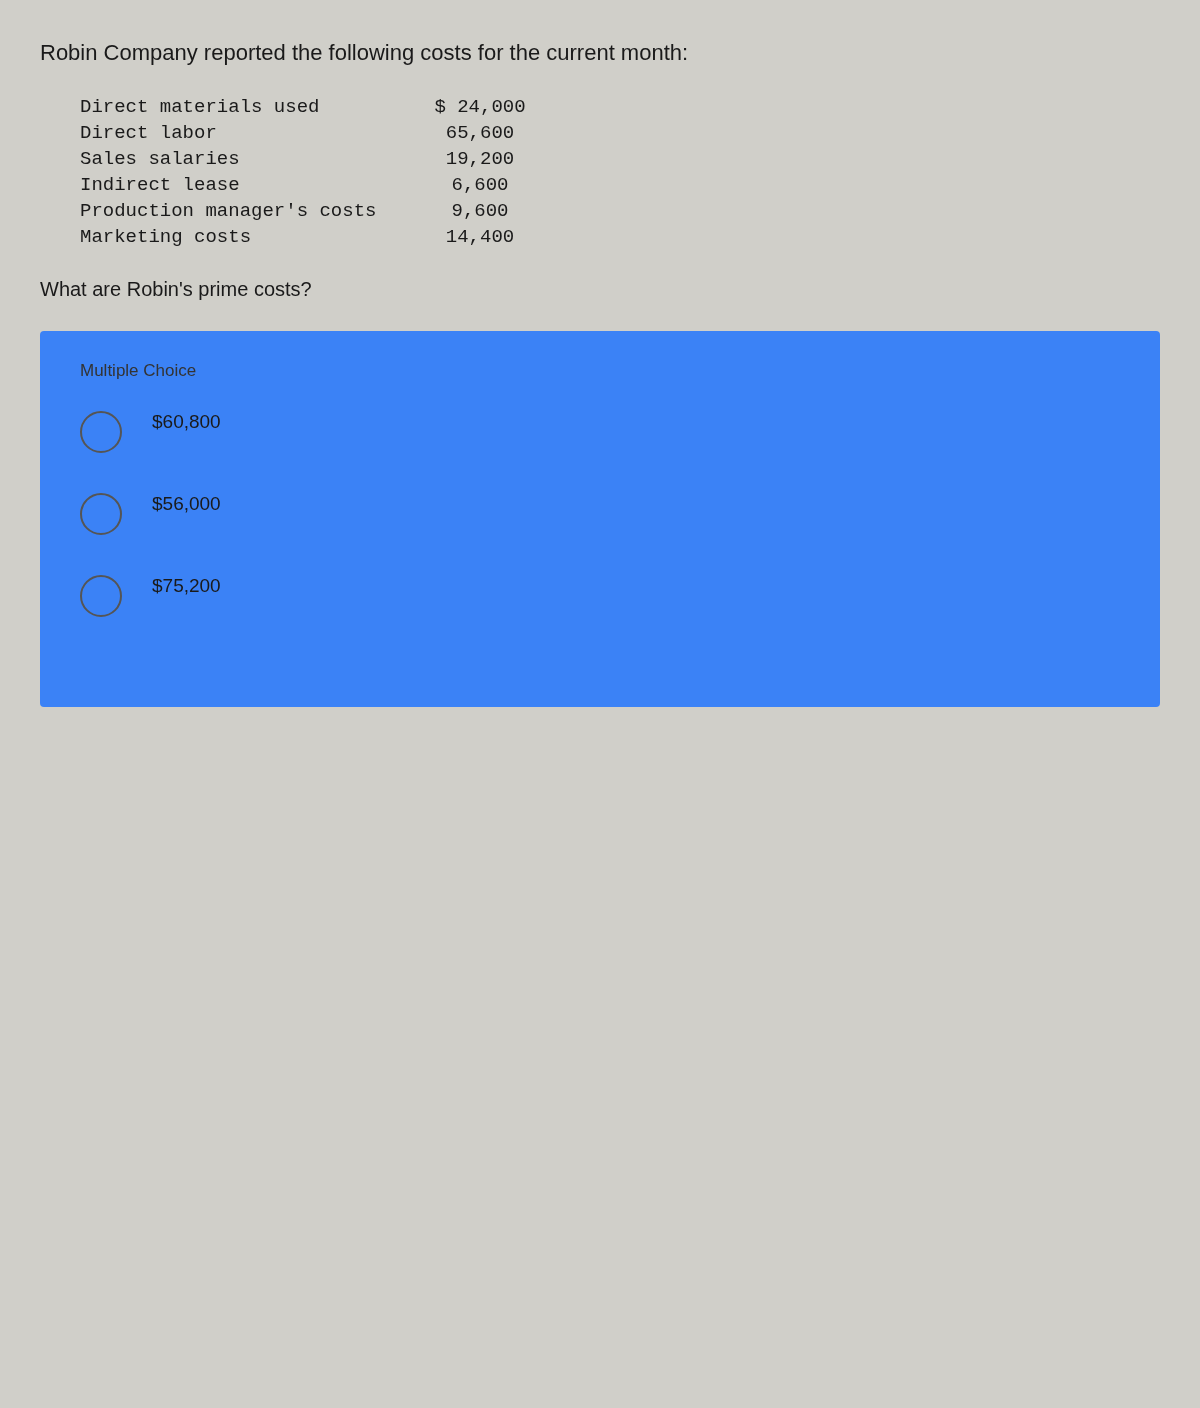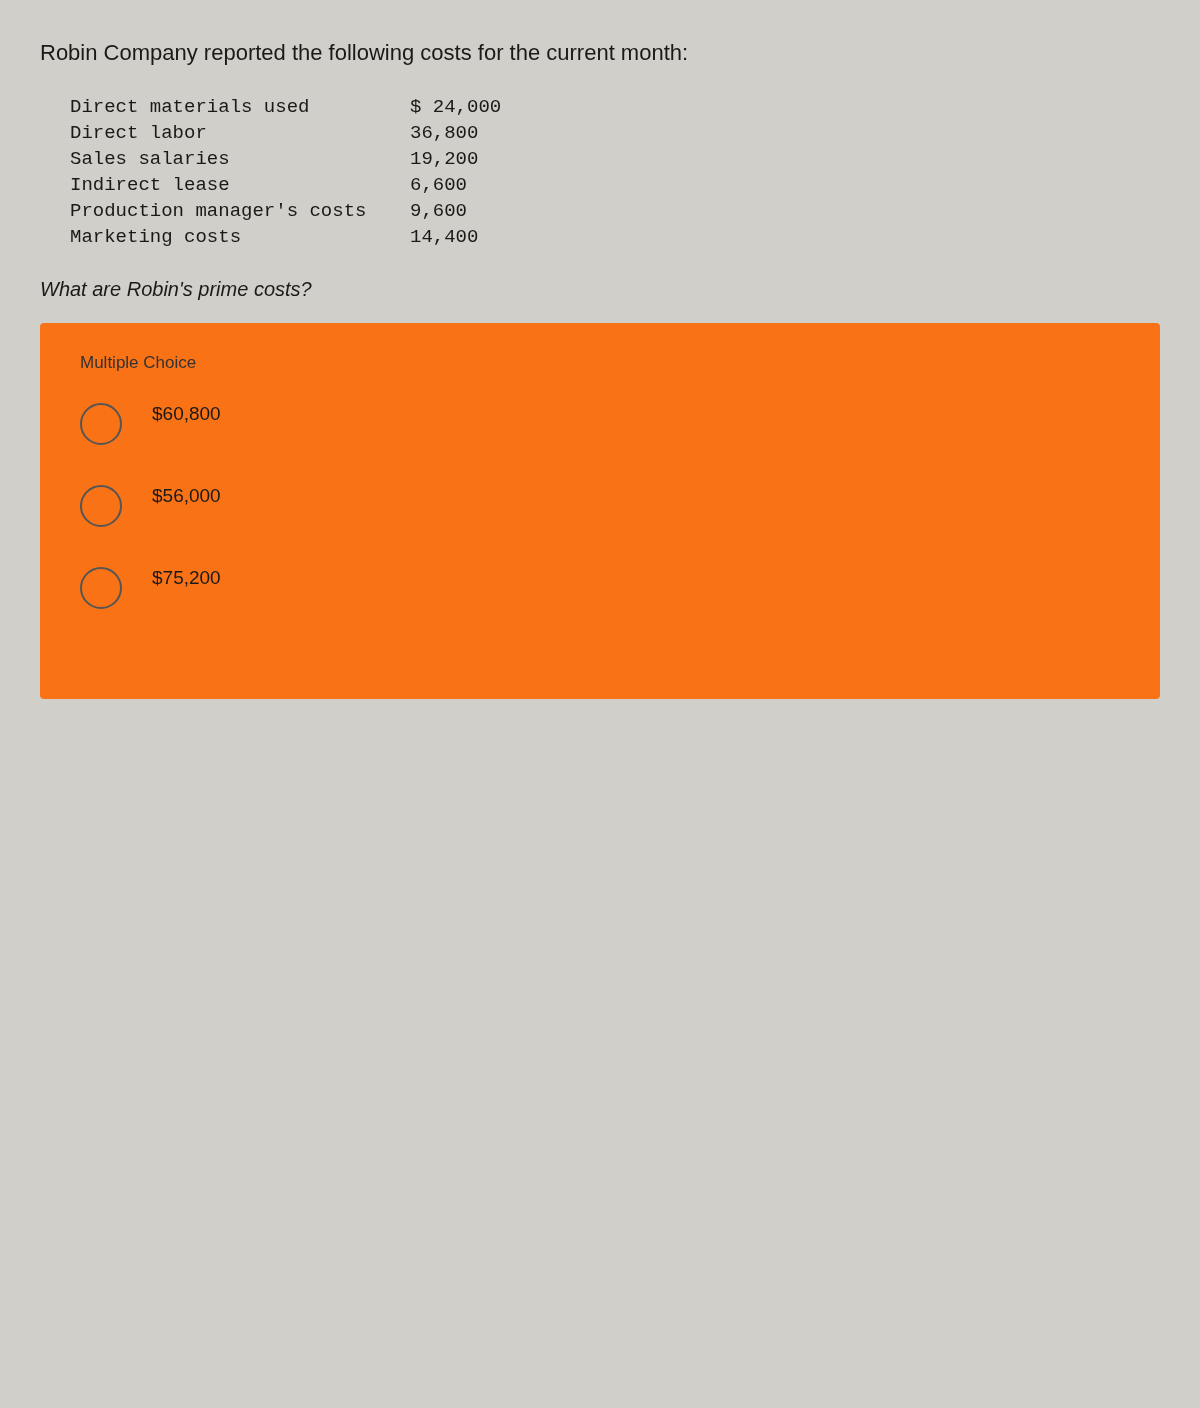--- a/index.html
+++ b/index.html
@@ -24,21 +24,21 @@
 
     .question-text {
       font-size: 22px;
       color: #1a1a1a;
       margin-bottom: 30px;
       font-family: Arial, sans-serif;
       font-weight: normal;
     }
 
     .cost-table {
-      margin-left: 30px;
+      margin-left: 40px;
       margin-bottom: 30px;
     }
 
     .cost-row {
       display: flex;
       align-items: baseline;
       margin-bottom: 4px;
     }
 
     .cost-label {
@@ -46,33 +46,32 @@
       font-size: 19px;
       color: #1a1a1a;
       min-width: 340px;
     }
 
     .cost-value {
       font-family: 'Courier New', Courier, monospace;
       font-size: 19px;
       color: #1a1a1a;
       min-width: 120px;
-      text-align: left;
+      text-align: center;
     }
 
     .prime-costs-question {
       font-size: 20px;
       color: #1a1a1a;
-      margin-bottom: 22px;
+      margin-bottom: 30px;
       font-family: Arial, sans-serif;
-      font-style: italic;
     }
 
     .multiple-choice-container {
-      background-color: #f97316;
+      background-color: #3b82f6;
       border-radius: 4px;
       padding: 30px 40px 50px 40px;
       margin-top: 10px;
     }
 
     .multiple-choice-label {
       font-size: 17px;
       color: #333;
       margin-bottom: 30px;
       font-family: Arial, sans-serif;
@@ -111,21 +110,21 @@
   <p class="question-text">Robin Company reported the following costs for the current month:</p>
 
   <div class="cost-table">
 
   <div class="cost-row">
         <span class="cost-label">Direct materials used</span>
         <span class="cost-value">$ 24,000</span>
       </div>
       <div class="cost-row">
         <span class="cost-label">Direct labor</span>
-        <span class="cost-value">36,800</span>
+        <span class="cost-value">65,600</span>
       </div>
       <div class="cost-row">
         <span class="cost-label">Sales salaries</span>
         <span class="cost-value">19,200</span>
       </div>
       <div class="cost-row">
         <span class="cost-label">Indirect lease</span>
         <span class="cost-value">6,600</span>
       </div>
       <div class="cost-row">

